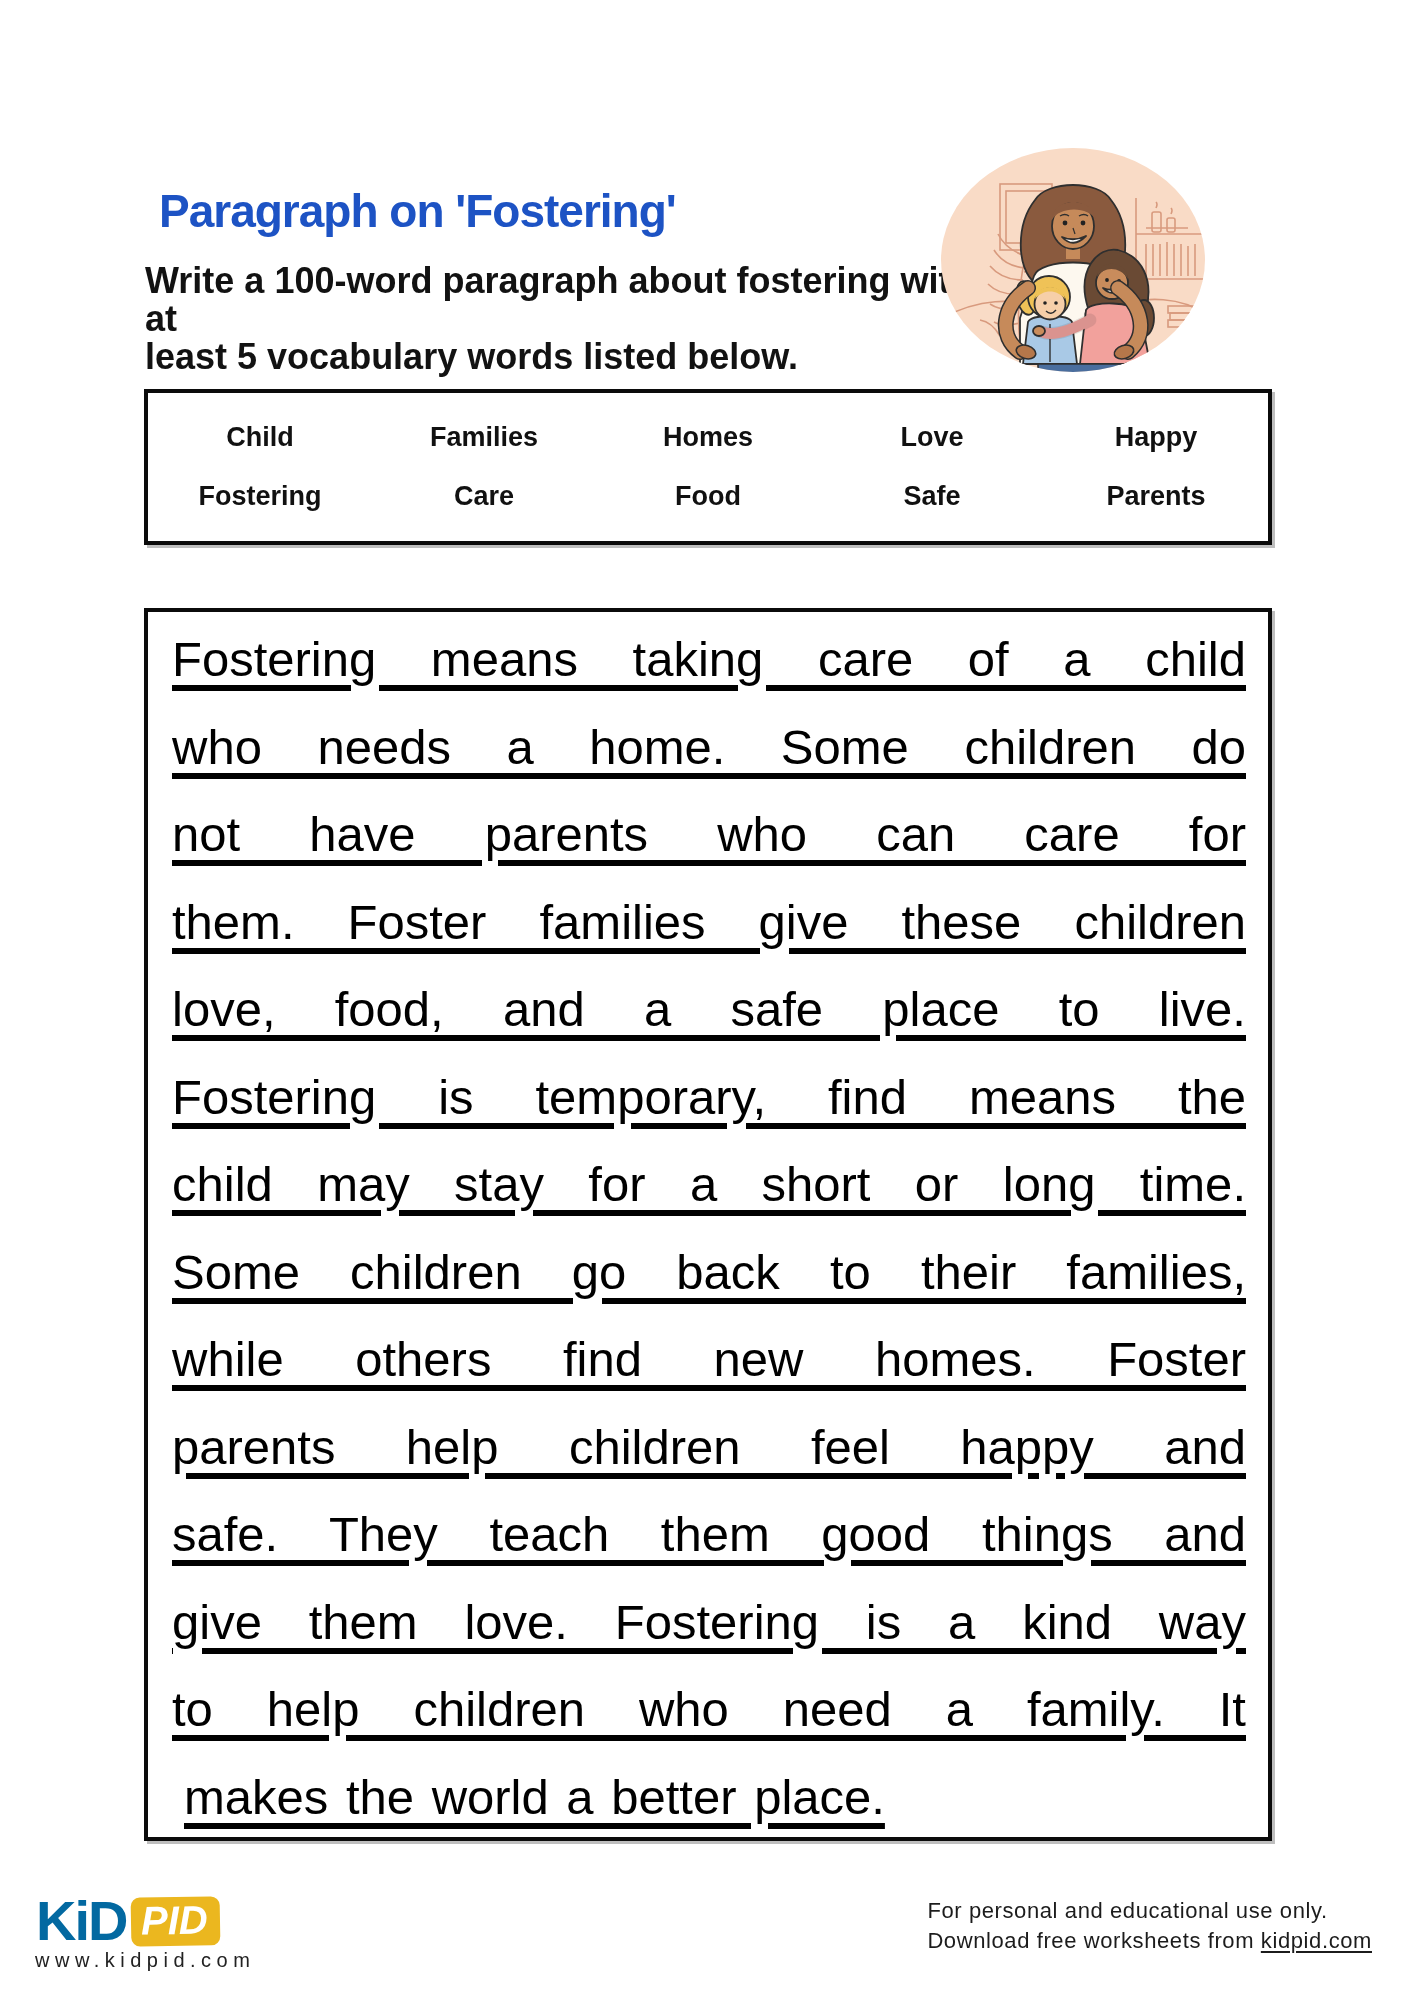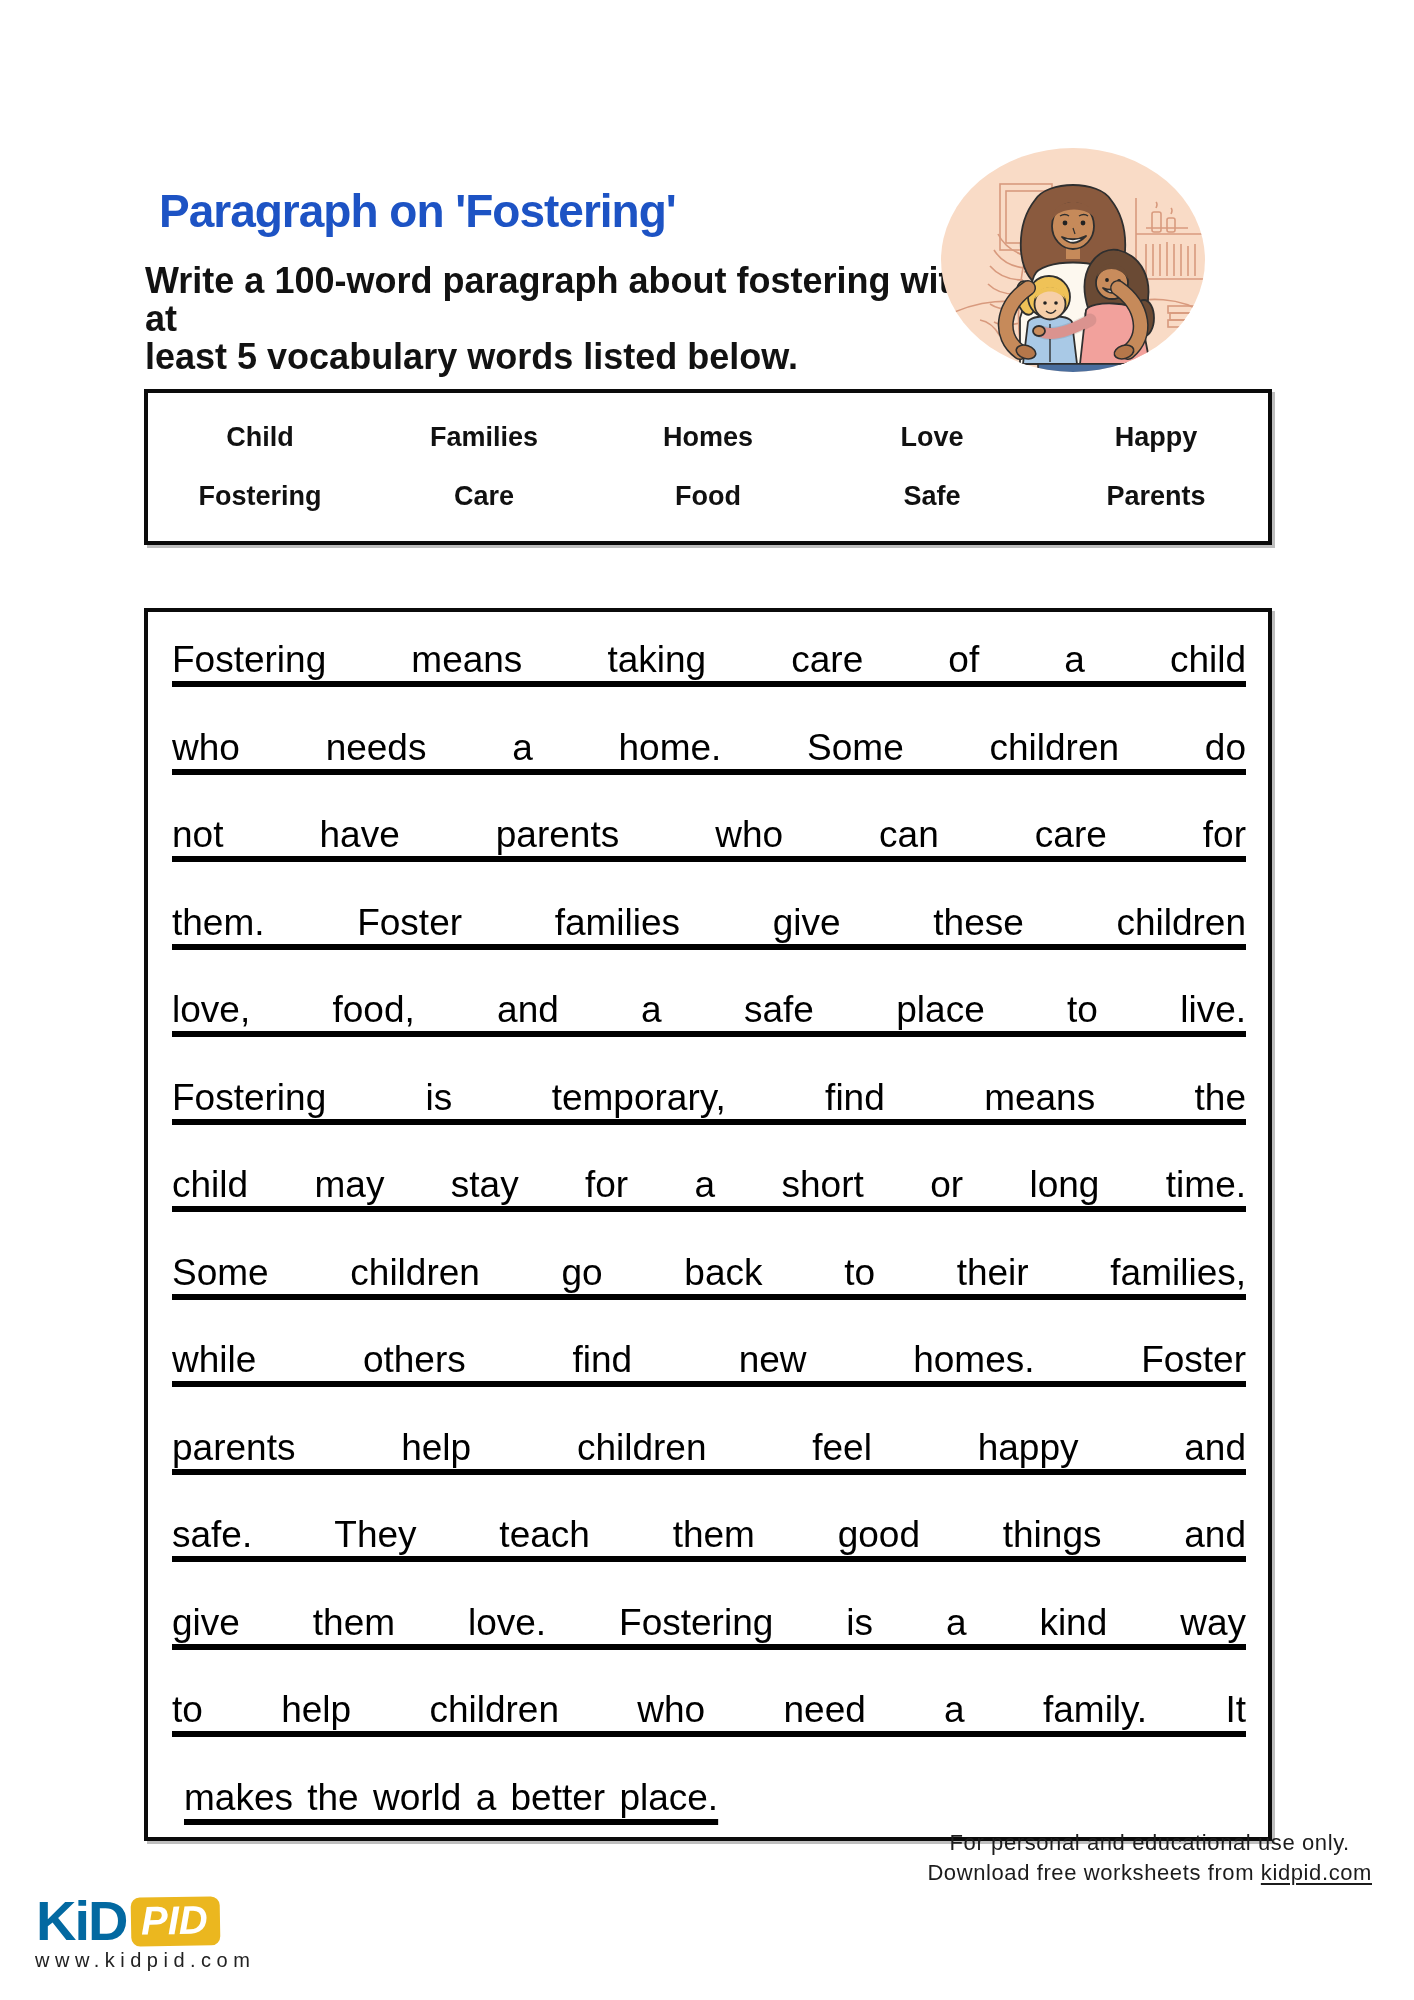--- a/index.html
+++ b/index.html
@@ -39,21 +39,21 @@
   
   .para-box{
     position:absolute;left:144px;top:608px;
     width:1128px;height:1233px;box-sizing:border-box;
     border:4px solid #0b0b0b;background:#fff;
     box-shadow:3px 3px 0 rgba(70,70,70,0.35);
     padding:4px 22px 0 24px;
   }
   .pline{
     line-height:87.5px;height:87.5px;
-    font-size:37px;font-weight:400;color:#000;
+    font-size:49px;font-weight:400;color:#000;
     word-spacing:4px;letter-spacing:0px;
     text-align:justify;text-align-last:justify;
     white-space:nowrap;
   }
   .pline span{
     text-decoration:underline;
     text-decoration-thickness:6px;
     text-underline-offset:9px;
     text-decoration-skip-ink:auto;
   }
@@ -72,22 +72,22 @@
     font-size:40px;font-weight:800;font-style:italic;
     padding:3px 12px 6px 10px;border-radius:9px;line-height:1;
     transform:rotate(-1deg);
   }
   .logo-url{
     position:absolute;left:35px;top:1949px;
     font-size:20px;font-weight:400;color:#222;
     letter-spacing:5.5px;
   }
   .usage-note{
-    position:absolute;right:42px;top:1828px;
-    text-align:center;font-size:22px;line-height:29.5px;
+    position:absolute;right:42px;top:1896px;
+    text-align:left;font-size:22px;line-height:29.5px;
     color:#1c1c1c;letter-spacing:0.6px;font-weight:400;
   }
   .kidpid-link{text-decoration:underline;text-underline-offset:3px;color:#1c1c1c;margin-top:25px;}
 </style>
 </head>
 <body>
 
 <div class="page">
 
   <h1 class="title">Paragraph on 'Fostering'</h1>

